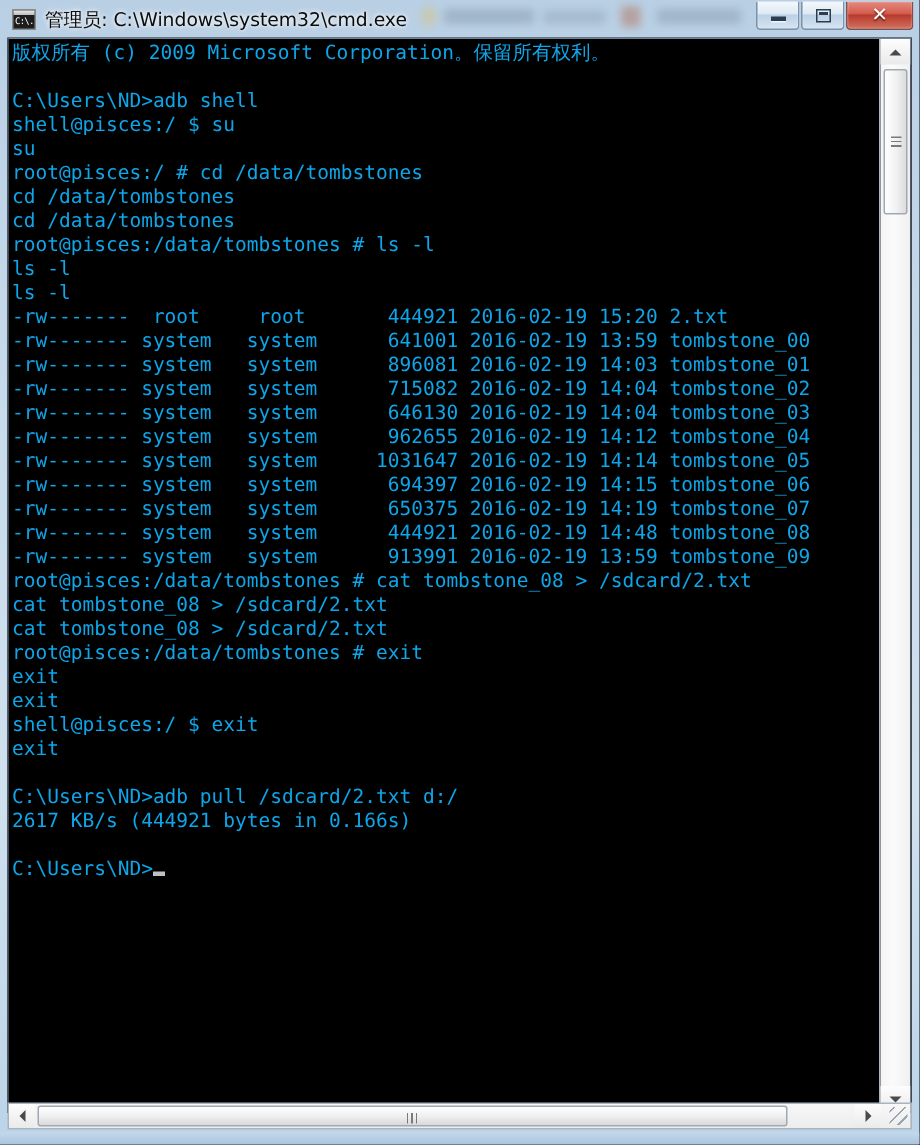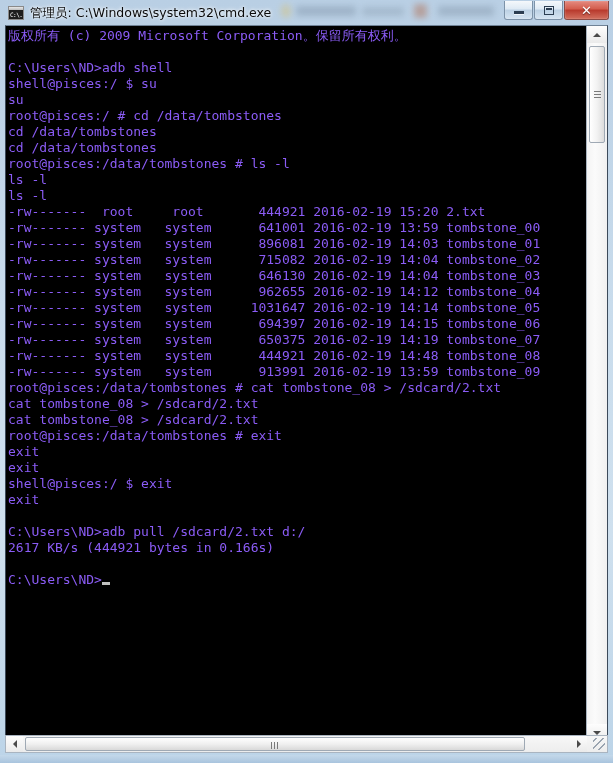--- a/index.html
+++ b/index.html
@@ -174,21 +174,21 @@
     background: #000000;
     overflow: hidden;
   }
 
   #console-lines {
     position: absolute;
     left: 2px; top: 2px;
     font-family: "DejaVu Sans Mono", monospace;
     font-size: 13px;
     line-height: 16px;
-    color: #8b5cf6;
+    color: #0ea5e9;
     white-space: pre;
     letter-spacing: 0px;
   }
   .line { height: 16px; }
   .cursor {
     display: inline-block;
     width: 8px;
     height: 3px;
     background: #c0c0c0;
     vertical-align: -1px;

